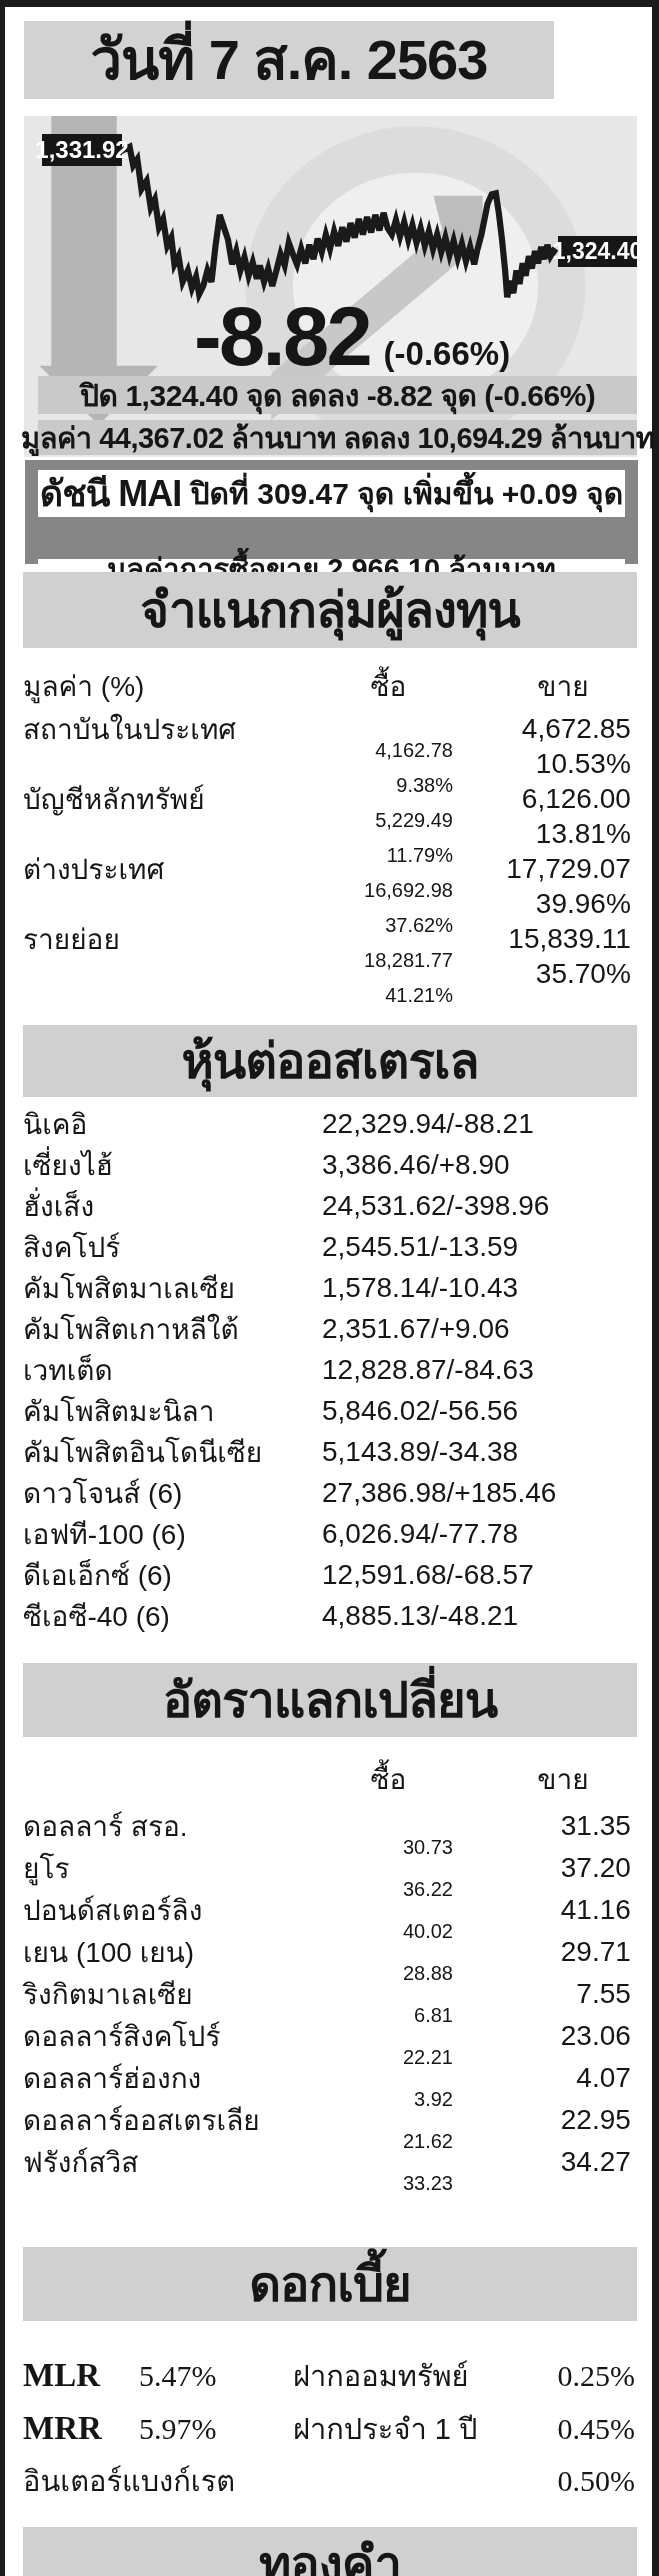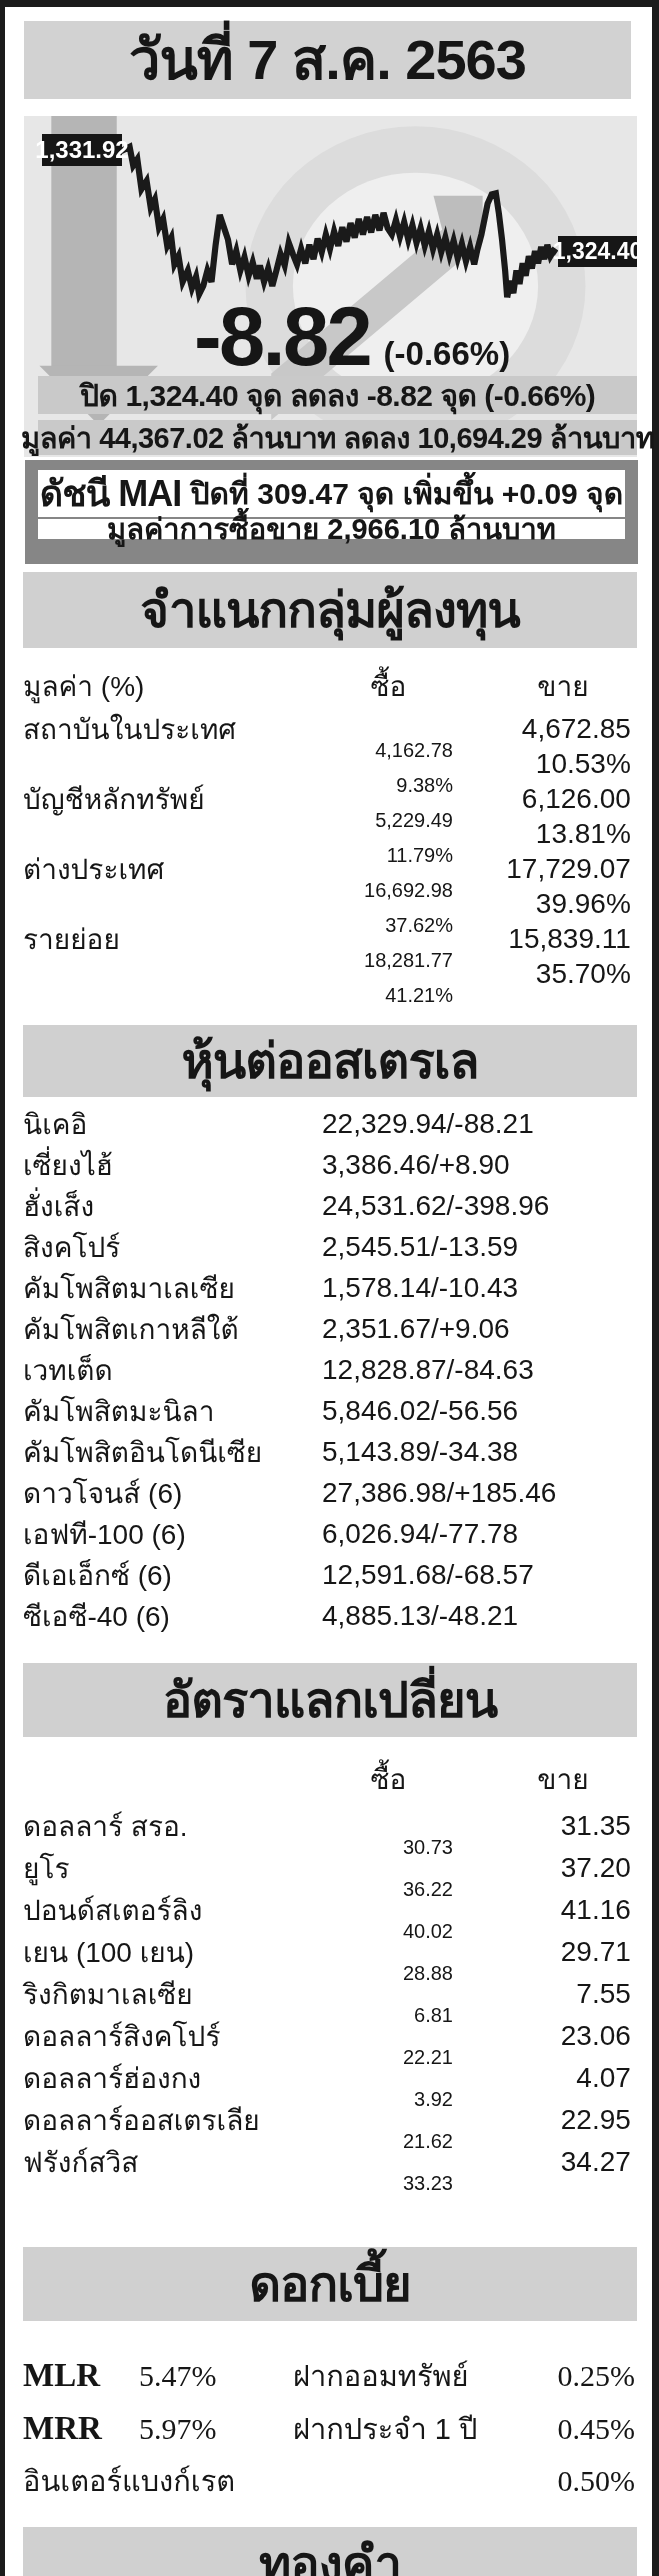--- a/index.html
+++ b/index.html
@@ -3,41 +3,41 @@
 <meta charset="utf-8">
 <style>
   html,body{margin:0;padding:0;background:#fff;}
   body{font-family:"Liberation Sans","DejaVu Sans",sans-serif;color:#161616;}
   .page{position:relative;width:659px;height:3763px;background:#fff;overflow:hidden;}
   .edge{position:absolute;background:#1b1b1b;}
   .edge-top{left:0;top:0;width:659px;height:7.2px;}
   .edge-left{left:0;top:0;width:5.2px;height:3763px;}
   .edge-right{left:652px;top:0;width:7.2px;height:3763px;}
   .abs{position:absolute;left:23px;width:614px;}
-  .date-hd{position:absolute;left:24px;top:20.6px;width:607px;height:78px;background:#d2d2d2;
+  .date-hd{position:absolute;left:24px;top:20.6px;width:530px;height:78px;background:#d2d2d2;
     display:flex;align-items:center;justify-content:center;}
   .date-hd span{font-size:56px;font-weight:bold;letter-spacing:-1px;}
   .panel{position:absolute;left:24px;top:116px;width:613px;height:341px;background:#e7e7e7;}
   .panel svg{position:absolute;left:0;top:0;}
   .tag{position:absolute;background:#161616;color:#ffffff;font-weight:bold;
     display:flex;align-items:center;justify-content:center;white-space:nowrap;}
   .tag-open{left:18px;top:18px;width:80px;height:32px;font-size:24px;}
   .tag-close{left:534px;top:120px;width:79px;height:31px;font-size:23px;}
   .chg{position:absolute;left:170px;top:179px;display:flex;align-items:baseline;gap:13.4px;white-space:nowrap;}
   .chg-num{font-size:83px;font-weight:bold;letter-spacing:-2.6px;line-height:1;}
   .chg-pct{font-size:33px;font-weight:bold;}
   .banner{position:absolute;left:14.4px;right:0;background:#c9c9c9;display:flex;align-items:center;
     justify-content:center;font-weight:bold;white-space:nowrap;letter-spacing:-0.5px;}
   .b1{top:260px;height:38px;font-size:30px;}
   .b2{top:304px;height:35px;font-size:29px;}
   .mai{position:absolute;left:25px;top:460px;width:613px;height:104px;background:#868686;
     box-sizing:border-box;padding:9.8px 13px;display:flex;flex-direction:column;gap:2.6px;}
   .mai-row{background:#ffffff;display:flex;align-items:center;justify-content:center;white-space:nowrap;}
   .mai-r1{height:47px;gap:9.3px;}
-  .mai-r2{height:20px;font-size:29px;font-weight:bold;}
+  .mai-r2{height:20px;font-size:29px;font-weight:bold;margin-top:40px;}
   .mai-name{font-size:36px;font-weight:bold;letter-spacing:-1px;}
   .mai-rest{font-size:30px;font-weight:bold;}
   .sec{position:absolute;left:23px;width:614px;background:#d0d0d0;display:flex;align-items:center;
     justify-content:center;}
   .sec span{font-size:49px;font-weight:bold;letter-spacing:-1px;}
   .thead3,.row3{display:flex;align-items:center;white-space:nowrap;}
   .thead3{align-items:flex-end;}
   .th-lbl{flex:1;text-align:left;font-size:28px;}
   .th-a{width:129px;text-align:center;font-size:28px;}
   .th-b{width:184px;text-align:center;font-size:28px;padding-left:36px;box-sizing:border-box;}

